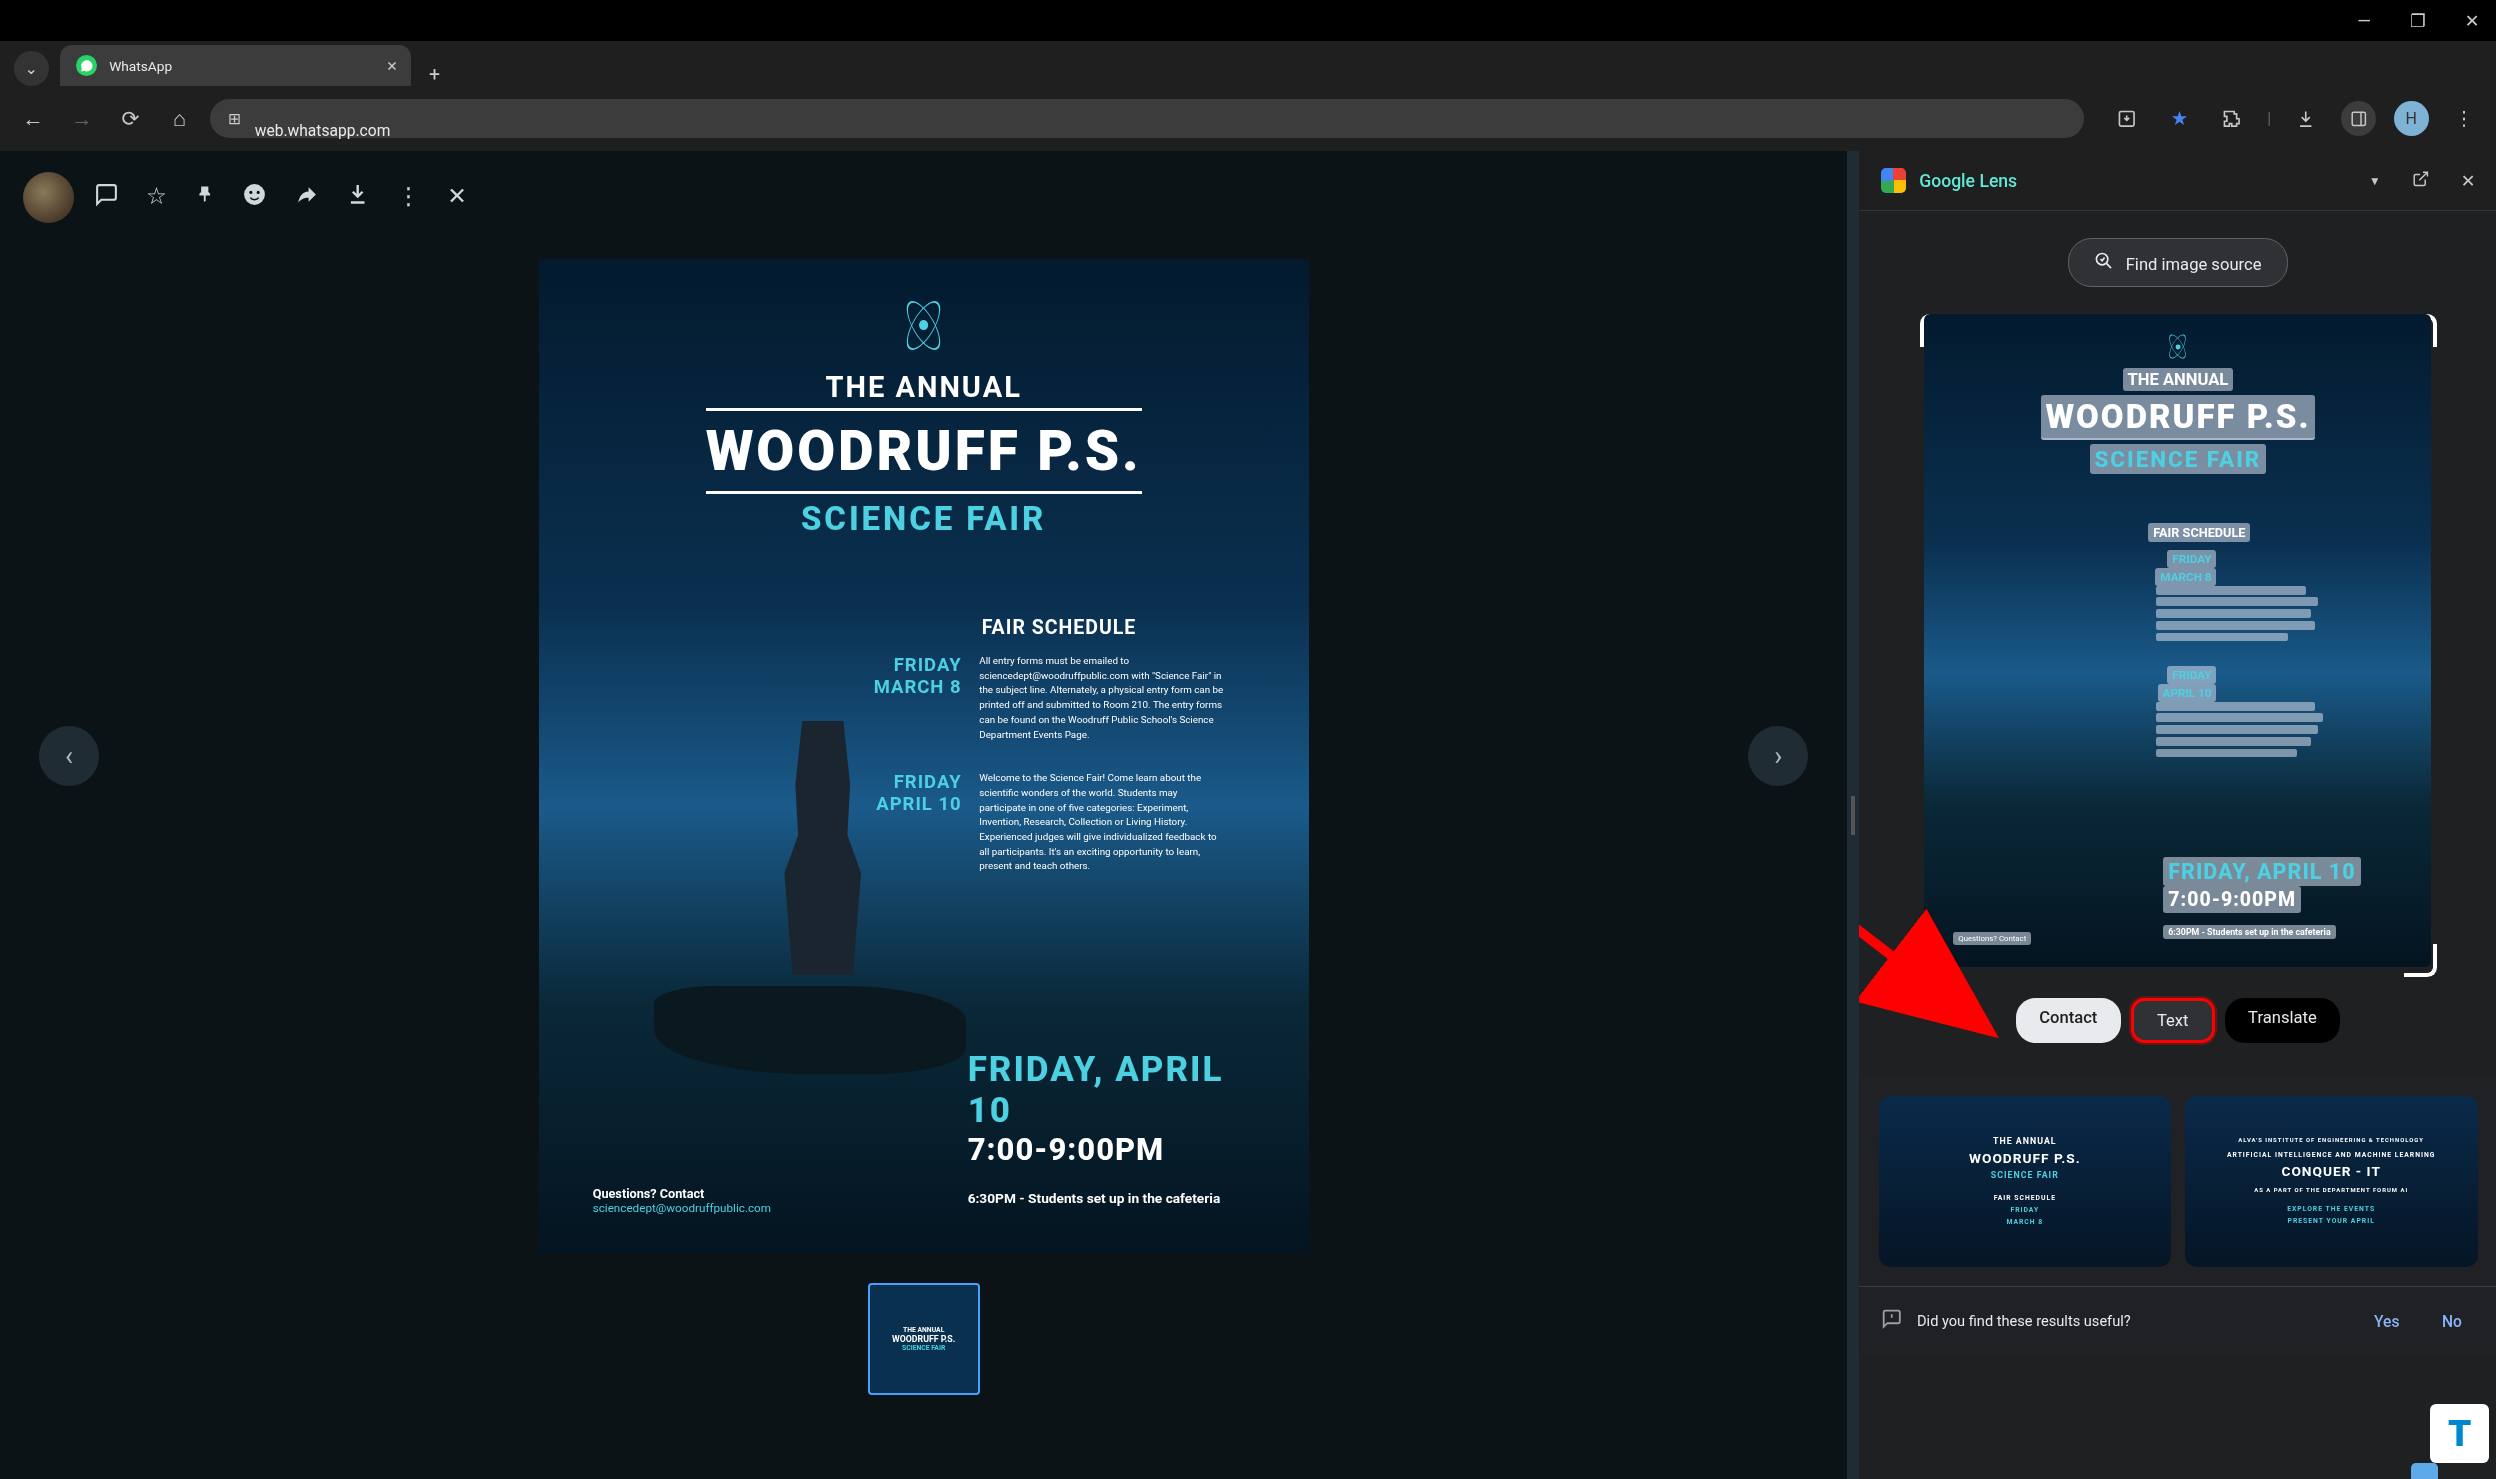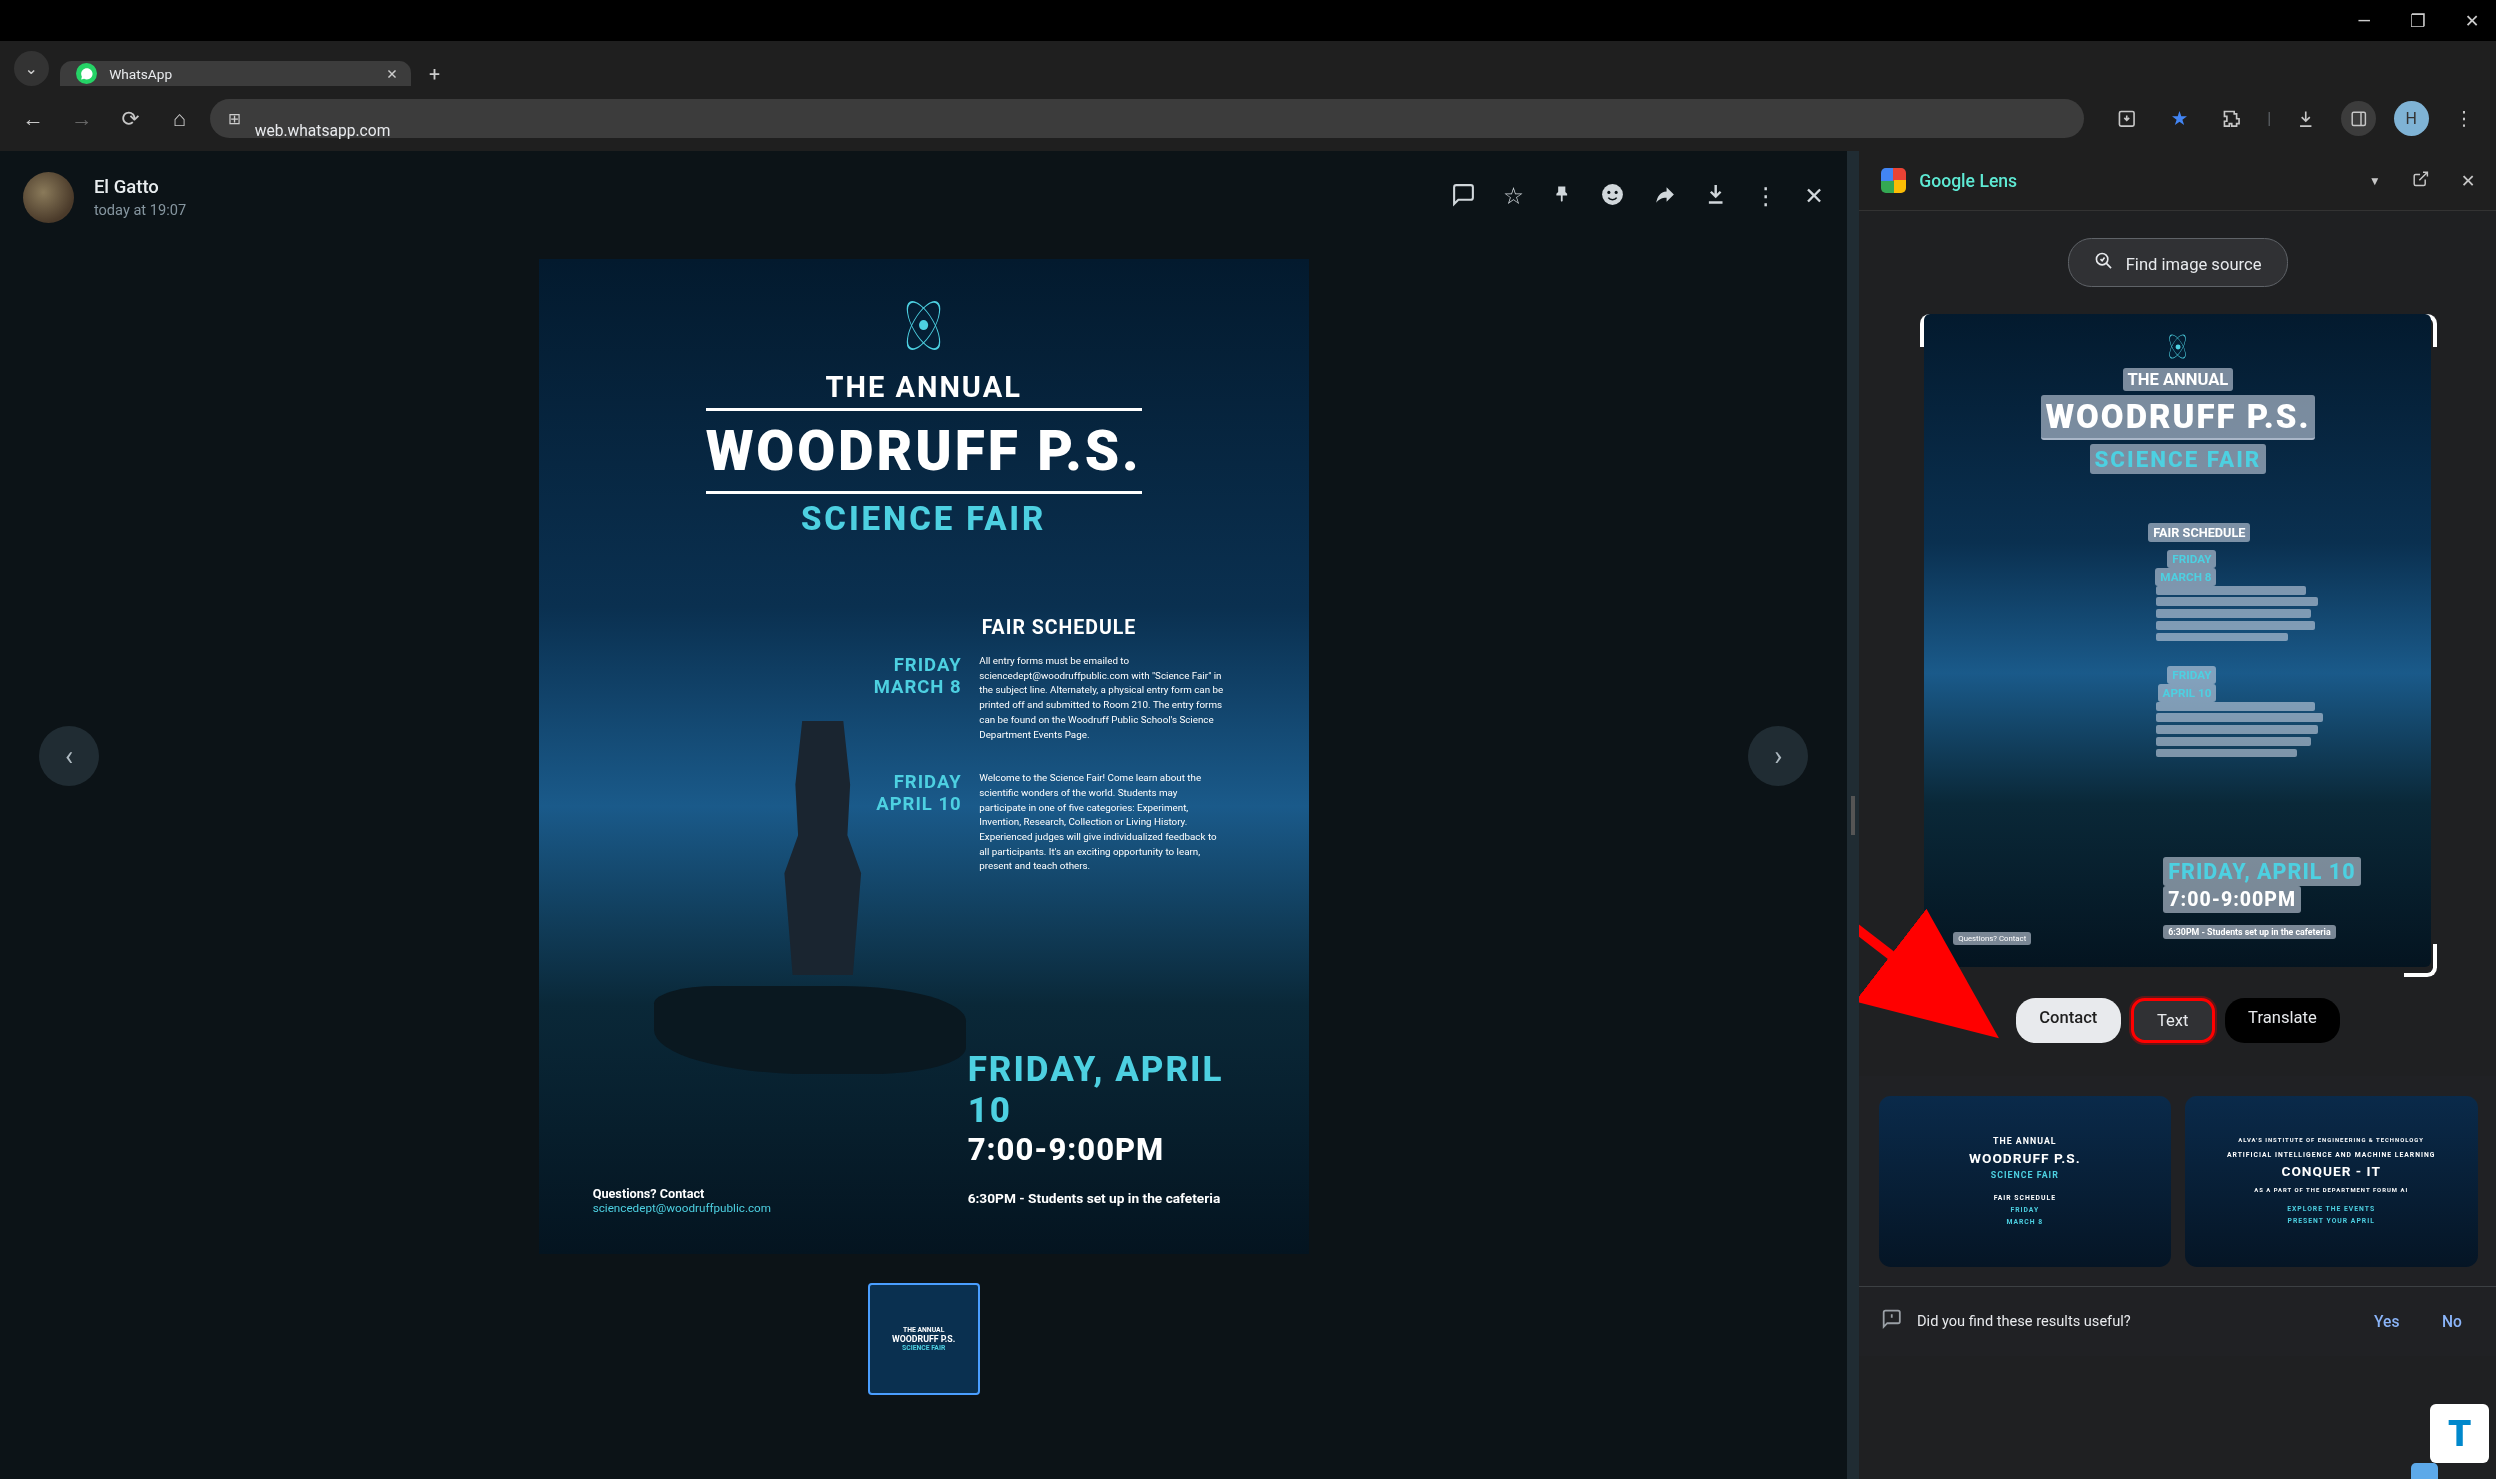--- a/index.html
+++ b/index.html
@@ -6,21 +6,21 @@
 body { background: #0a0a0a; width: 2497px; height: 1479px; overflow: hidden; position: relative; transform-origin: top left; }
 
 
 .titlebar { height: 41px; background: #000; display: flex; justify-content: flex-end; align-items: center; padding: 0 17.6px; gap: 39px; }
 .titlebar .win-btn { color: #ccc; cursor: pointer; font-size: 17.6px; }
 
 
 .browser-chrome { height: 110px; background: #1f1f1f; display: flex; flex-direction: column; }
 .tab-strip { height: 45px; display: flex; align-items: flex-end; padding-left: 13.7px; }
 .tab-dropdown { width: 35px; height: 35px; border-radius: 50%; background: #333; display: flex; align-items: center; justify-content: center; color: #ccc; margin-right: 11.7px; cursor: pointer; }
-.tab { background: #3c3c3c; border-radius: 11.7px 11.7px 0 0; height: 25px; padding: 0 49px 0 15.6px; display: flex; align-items: center; gap: 11.7px; position: relative; min-width: 351px; }
+.tab { background: #3c3c3c; border-radius: 11.7px 11.7px 0 0; height: 41px; padding: 0 49px 0 15.6px; display: flex; align-items: center; gap: 11.7px; position: relative; min-width: 351px; }
 .tab-favicon { width: 21.5px; height: 21.5px; background: #25d366; border-radius: 50%; display: flex; align-items: center; justify-content: center; color: white; font-size: 13.7px; }
 .tab-title { color: #e8eaed; font-size: 13.7px; }
 .tab-close { position: absolute; right: 13.7px; color: #ccc; cursor: pointer; font-size: 13.7px; }
 .new-tab { color: #ccc; margin-left: 17.6px; font-size: 19.5px; cursor: pointer; }
 .addr-bar { height: 65px; display: flex; align-items: center; padding: 0 15.6px; gap: 13.7px; }
 .nav-btn { color: #c7c7c7; font-size: 21.5px; cursor: pointer; width: 35px; text-align: center; }
 .nav-btn.disabled { color: #666; }
 .addr-input { flex: 1; height: 39px; background: #3c3c3c; border-radius: 19.5px; display: flex; align-items: center; padding: 0 17.6px; gap: 13.7px; color: #e8eaed; }
 .addr-input .site-icon { color: #ccc; font-size: 15.6px; }
 .addr-input .url { color: #e8eaed; font-size: 15.6px; margin-top: 24px; }
@@ -212,24 +212,20 @@
       <span class="icon-btn">⋮</span>
     </div>
   </div>
 </div>
 
 <div class="content">
 
   <div class="whatsapp-area">
     <div class="wa-header">
       <div class="wa-avatar"></div>
-      <div class="wa-userinfo">
-        <div class="wa-username">El Gatto</div>
-        <div class="wa-time">today at 19:07</div>
-      </div>
       <div class="wa-actions">
         <span class="wa-action"><svg width="25" height="25" viewBox="0 0 24 24" fill="none" stroke="#d1d7db" stroke-width="2">
               <path d="M21 15a2 2 0 0 1-2 2H7l-4 4V5a2 2 0 0 1 2-2h14a2 2 0 0 1 2 2z"></path>
             </svg></span>
         <span class="wa-action">☆</span>
         <span class="wa-action"><svg width="21.5" height="21.5" viewBox="0 0 24 24" fill="#d1d7db">
               <path d="M16 4v6l2 2v2h-5v6l-1 1-1-1v-6H6v-2l2-2V4h8z"></path>
             </svg></span>
         <span class="wa-action"><svg width="25" height="25" viewBox="0 0 24 24" fill="#d1d7db">
               <circle cx="12" cy="12" r="10"></circle>

